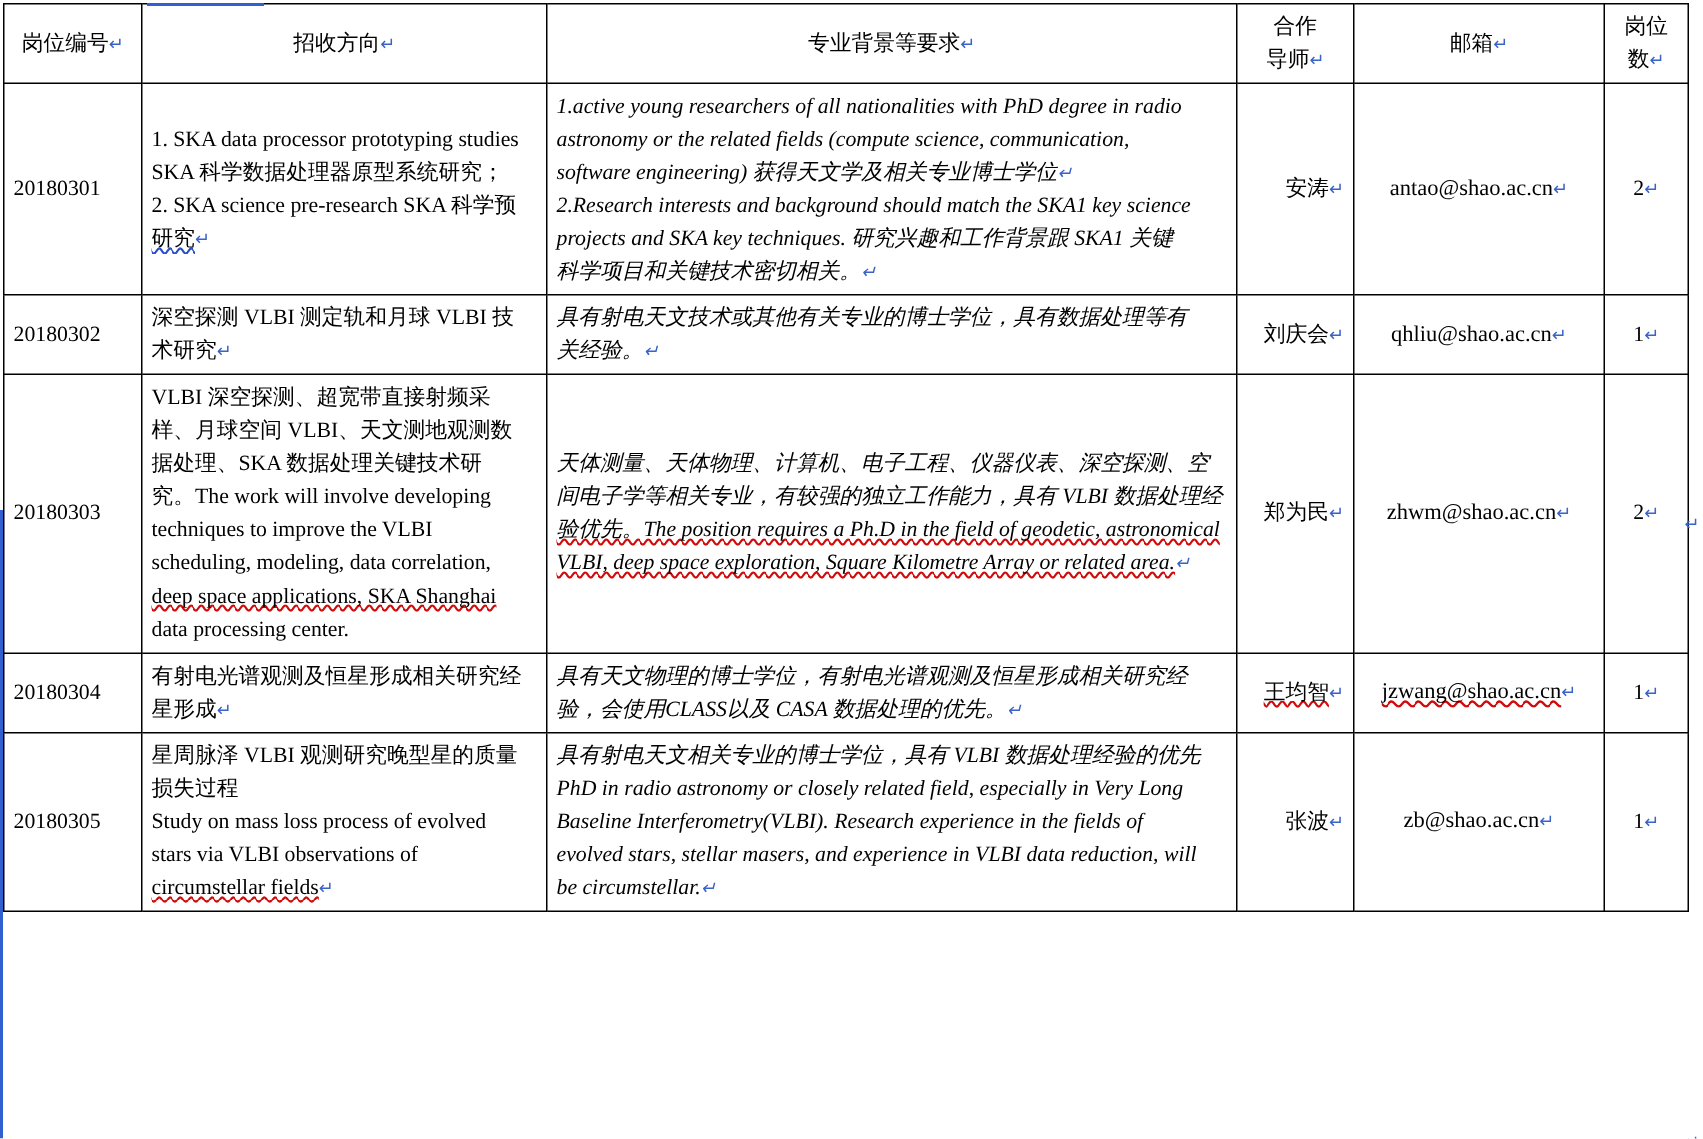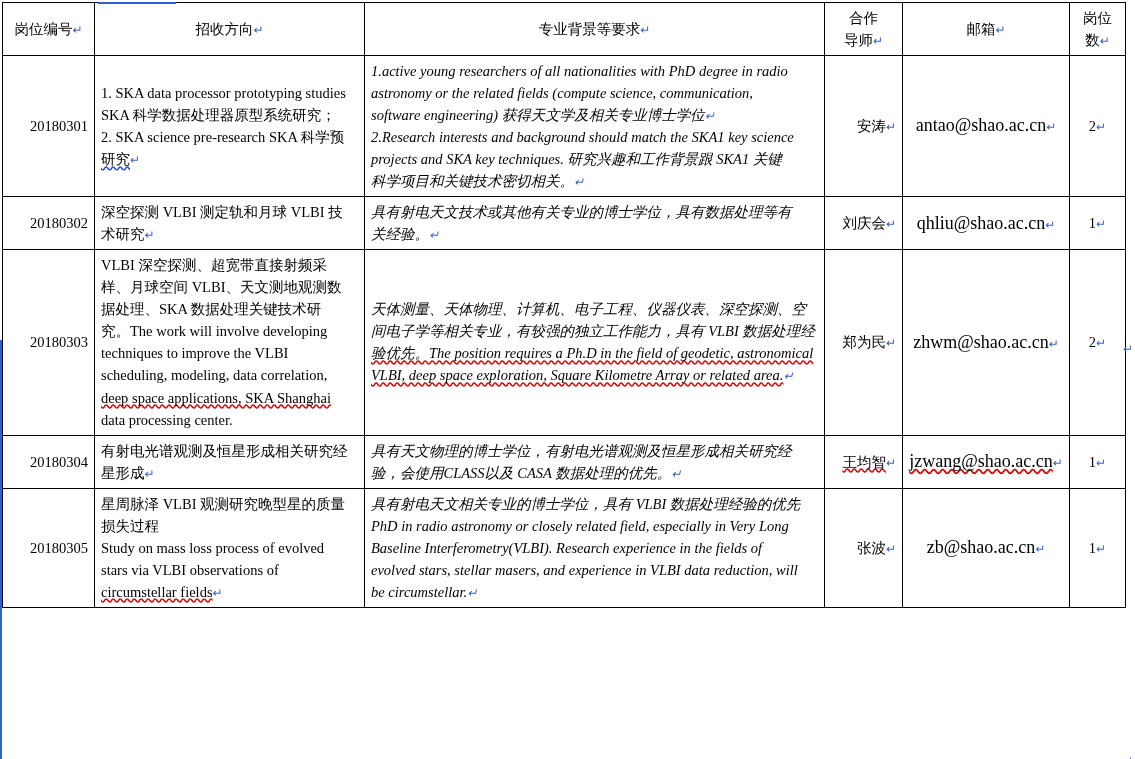--- a/index.html
+++ b/index.html
@@ -41,27 +41,27 @@
     padding-top: 8px;
     padding-bottom: 8px;
   }
   .col-id    { width: 92px;  text-align: center; }
   .col-dir   { width: 270px; }
   .col-req   { width: 460px; }
   .col-sup   { width: 78px;  text-align: center; }
   .col-mail  { width: 167px; text-align: center; }
   .col-num   { width: 56px;  text-align: center; }
 
-  td.cell-id  { text-align: right; font-size: 14px; }
+  td.cell-id  { text-align: left; font-size: 14px; }
   td.cell-sup { text-align: right; }
   td.cell-mail{ text-align: center; }
   td.cell-num { text-align: center; }
 
   .justify { text-align: justify; text-justify: inter-ideograph; font-style: italic; }
-  .mail-text { font-size: 18px; }
+  .mail-text { font-size: 15px; }
 
   
   .sq {
     text-decoration: underline;
     text-decoration-style: wavy;
     text-decoration-color: #d10a0a;
     text-decoration-skip-ink: none;
   }
   .sq-blue {
     text-decoration: underline;

